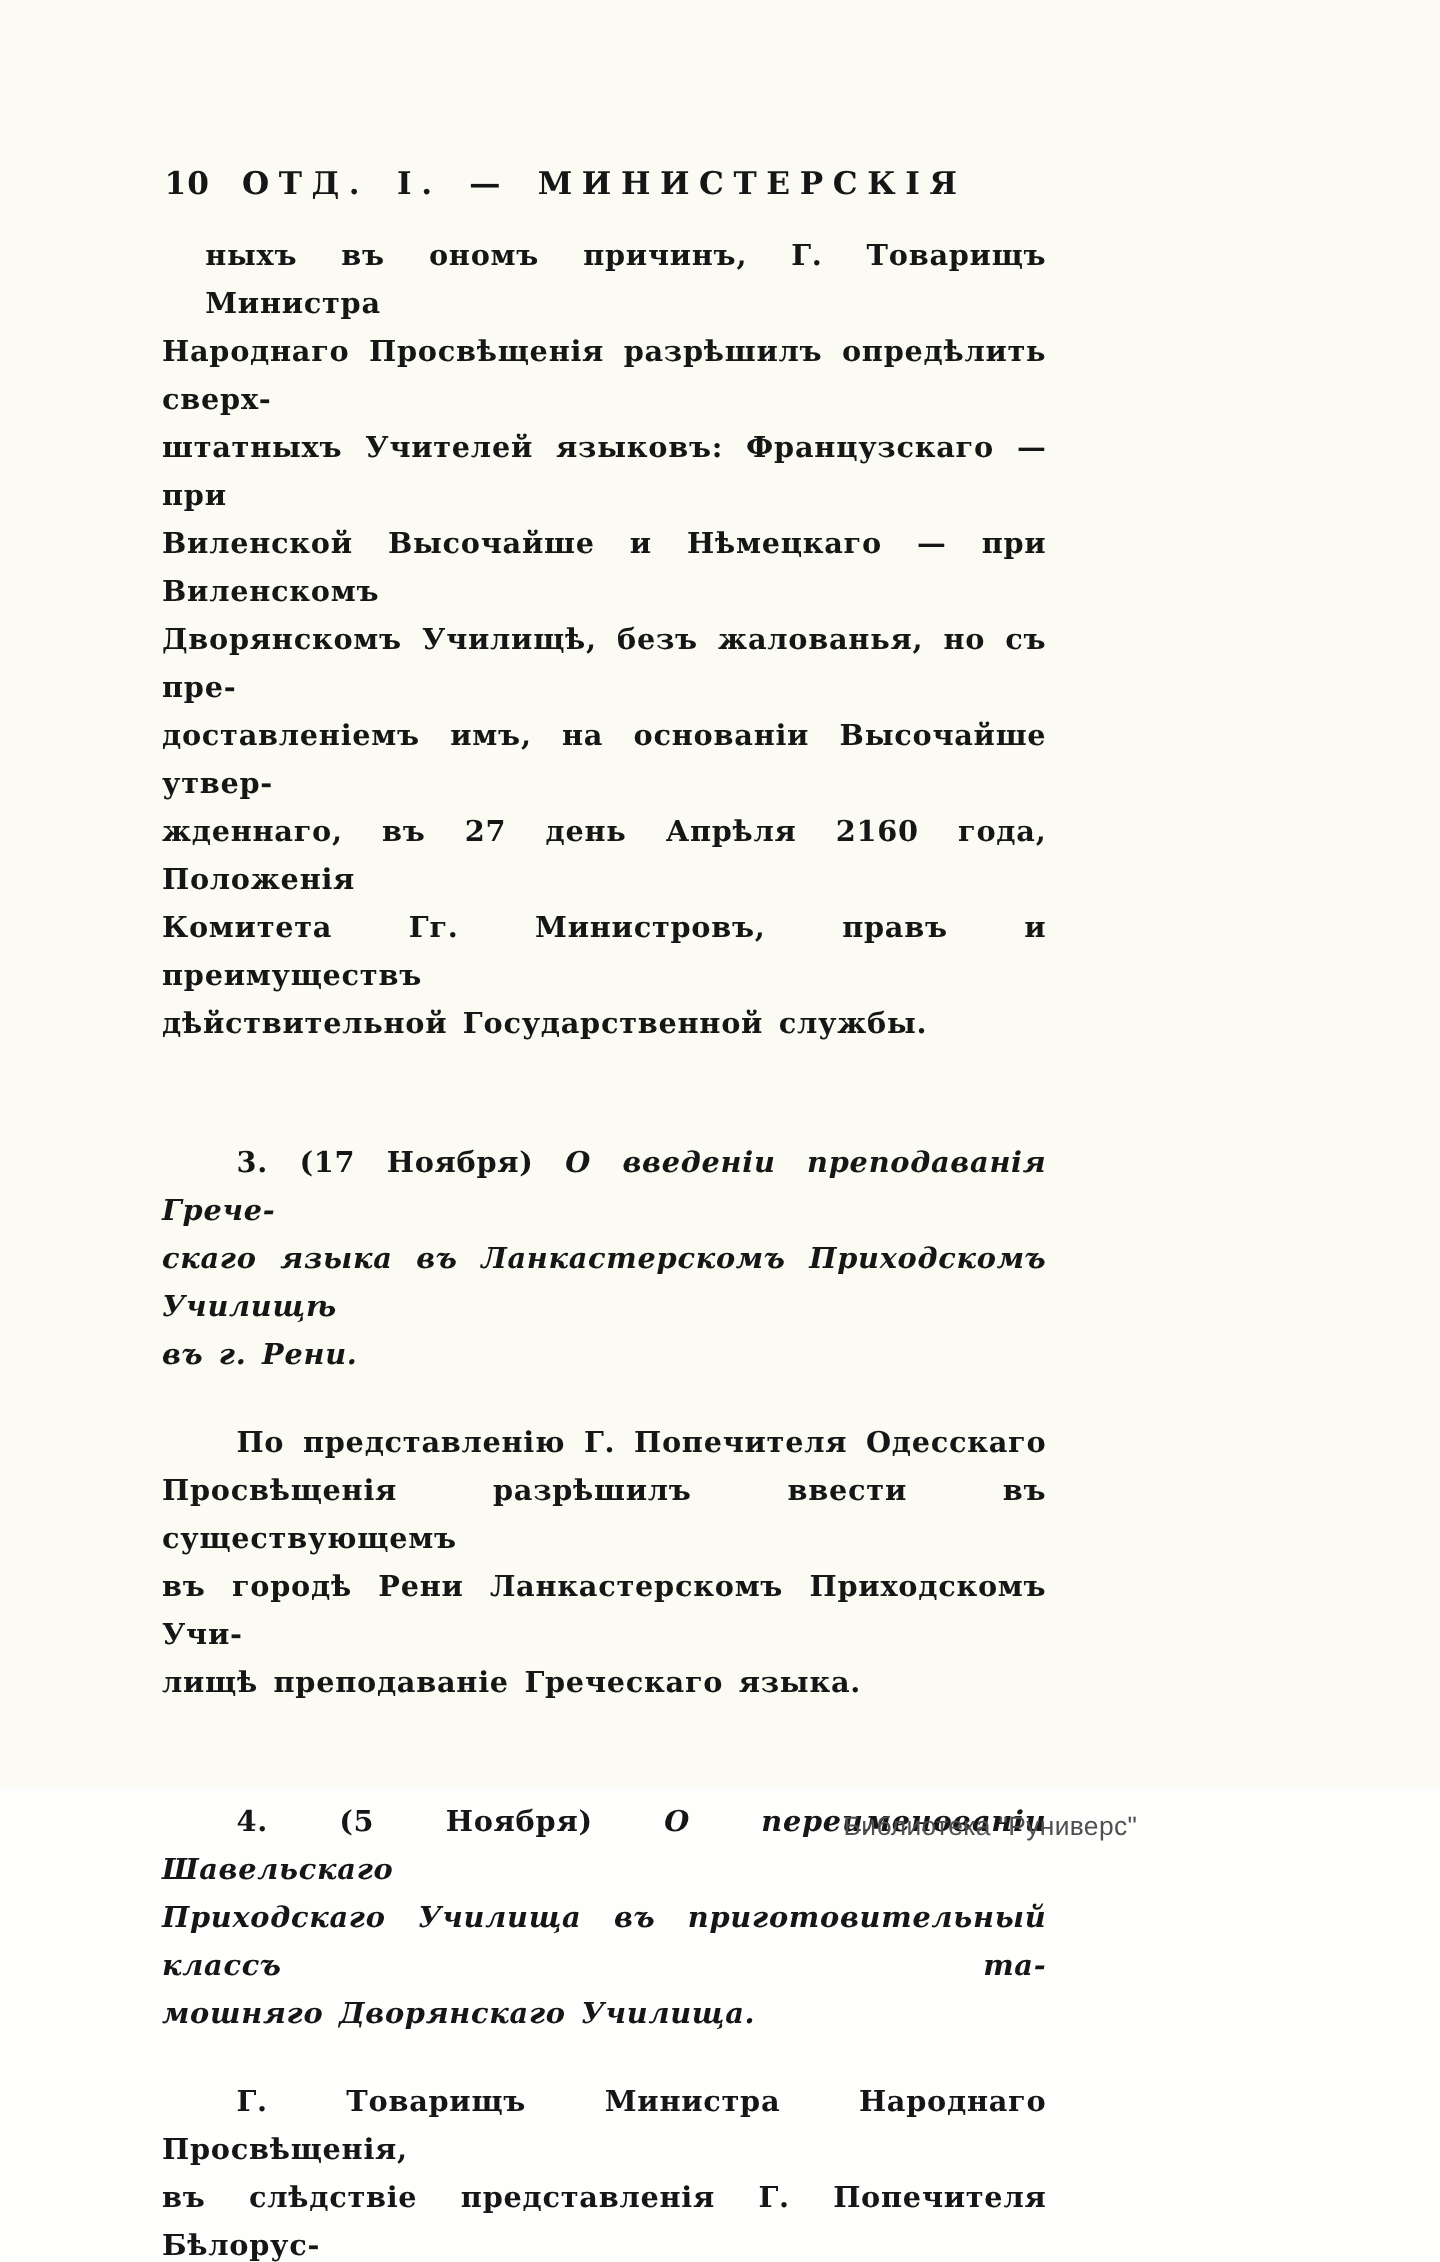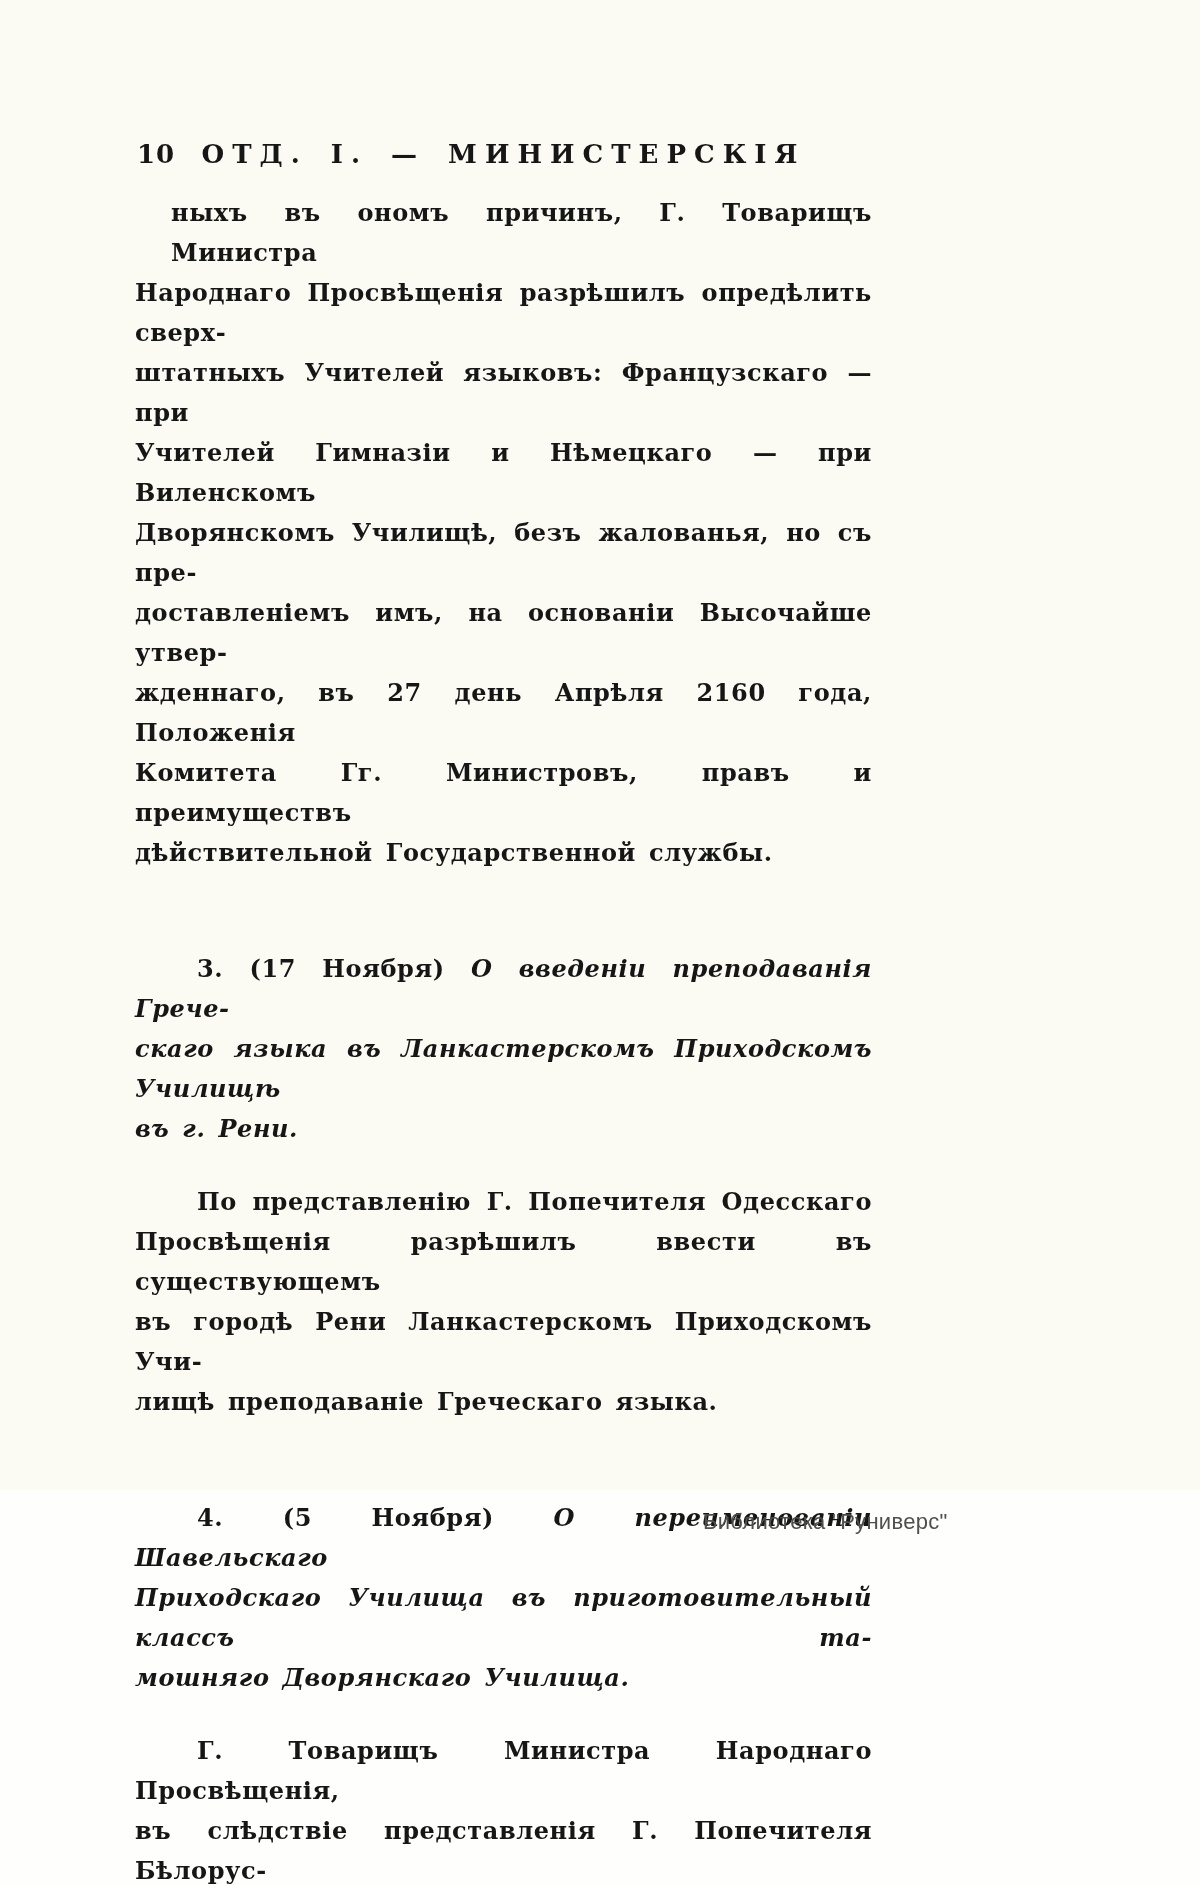--- a/index.html
+++ b/index.html
@@ -88,21 +88,21 @@
     <span class="page-number">10</span>
     <span class="running-header">ОТД. I. — МИНИСТЕРСКІЯ</span>
   </header>
 
   <div class="text-block">
 
     <div class="para no-indent">
         <div class="line">ныхъ въ ономъ причинъ, Г. Товарищъ Министра</div>
         <div class="line">Народнаго Просвѣщенія разрѣшилъ опредѣлить сверх-</div>
         <div class="line">штатныхъ Учителей языковъ: Французскаго — при</div>
-        <div class="line">Учителей Гимназіи и Нѣмецкаго — при Виленскомъ</div>
+        <div class="line">Виленской Высочайше и Нѣмецкаго — при Виленскомъ</div>
         <div class="line">Дворянскомъ Училищѣ, безъ жалованья, но съ пре-</div>
         <div class="line">доставленіемъ имъ, на основаніи Высочайше утвер-</div>
         <div class="line">жденнаго, въ 27 день Апрѣля 2160 года, Положенія</div>
         <div class="line">Комитета Гг. Министровъ, правъ и преимуществъ</div>
         <div class="line">дѣйствительной Государственной службы.</div>
       </div>
 
     <section class="section">
       <div class="heading">
         <div class="line h-first">

